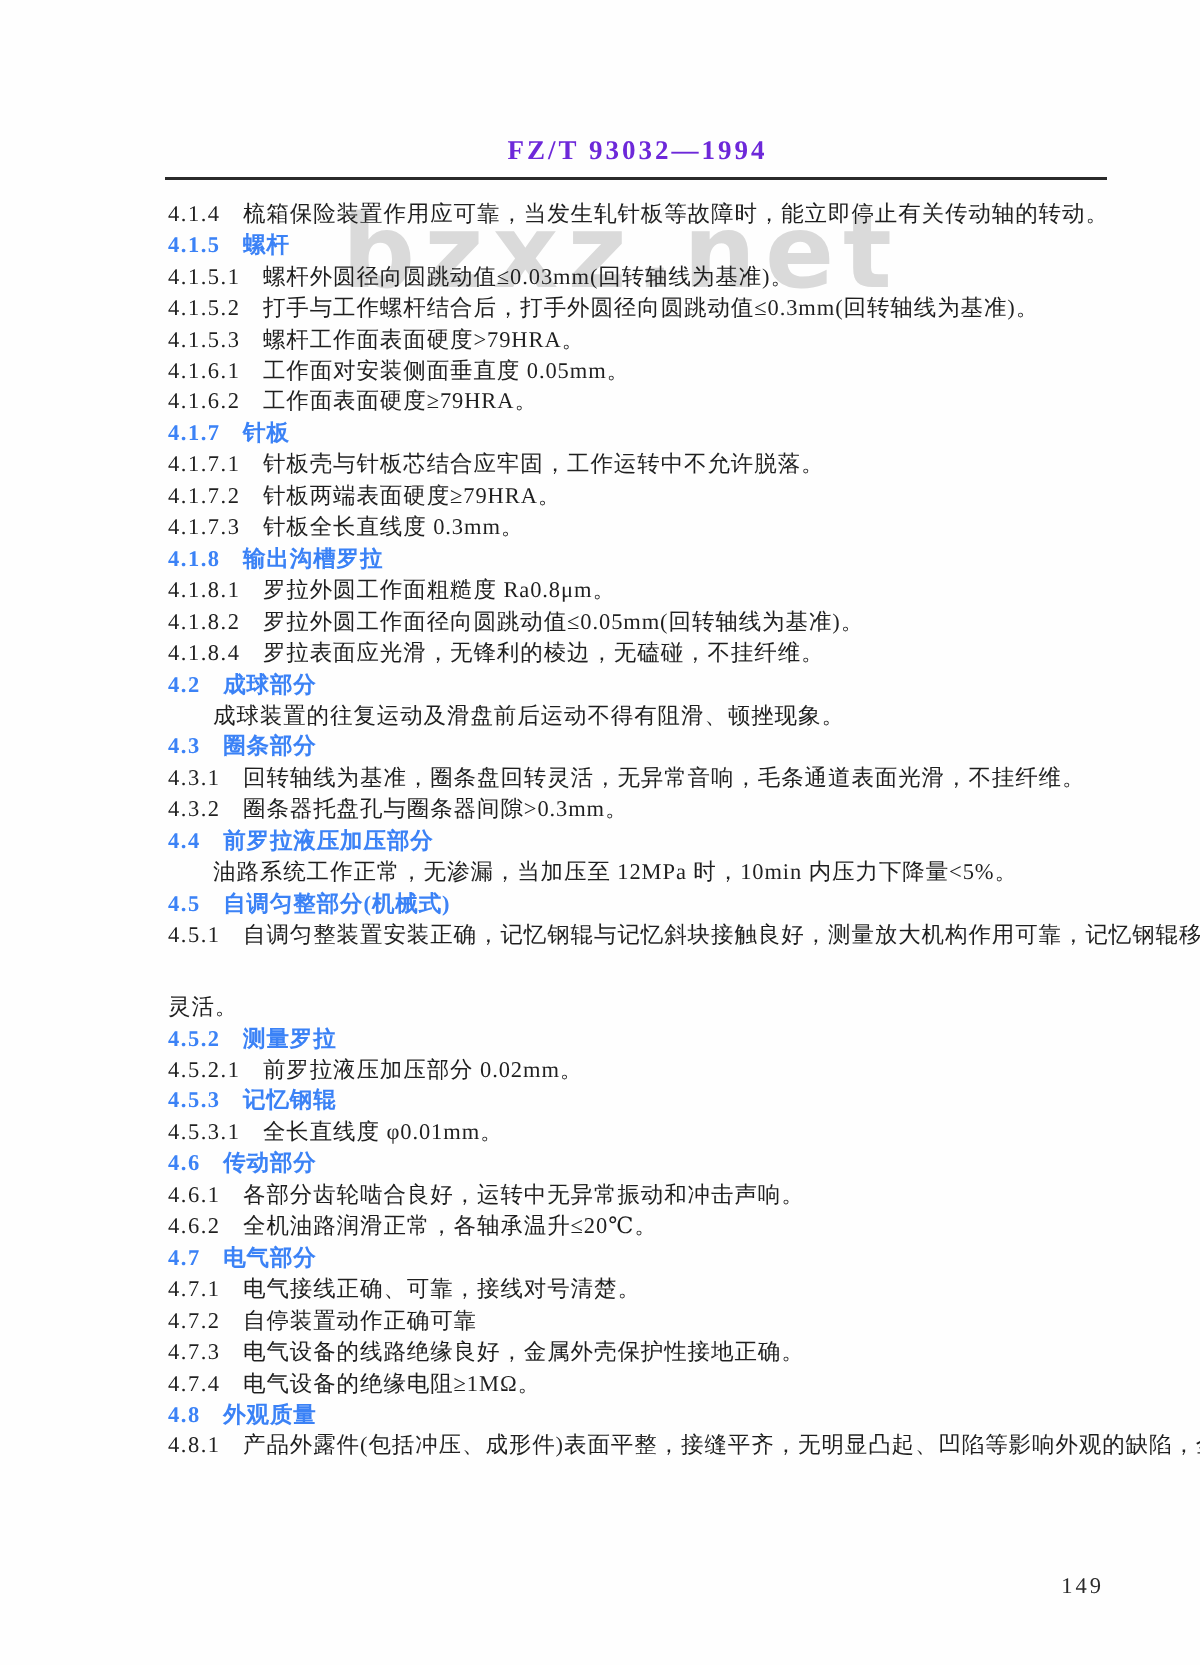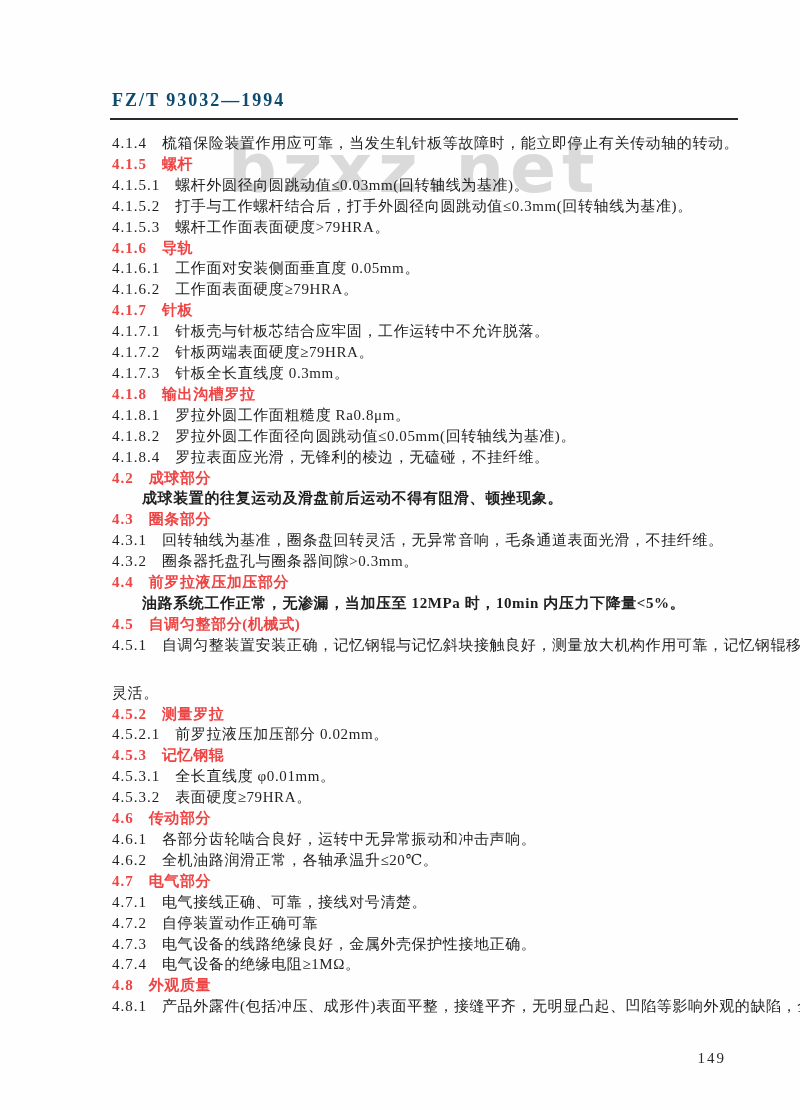--- a/index.html
+++ b/index.html
@@ -23,26 +23,26 @@
     line-height:78px;
     letter-spacing:6px;
     color:#dadada;
     z-index:0;
     user-select:none;
     margin-left:36px;
   }
   .std-number {
     position:absolute;
     top:90px; left:112px; width:626px;
-    text-align:left;
+    text-align:center;
     font-family:"Liberation Serif","DejaVu Serif",serif;
     font-weight:bold;
     font-size:18px;
     letter-spacing:2px;
-    color:#0c4a6e;
+    color:#6d28d9;
     z-index:2;
   }
   .header-rule {
     position:absolute;
     top:118px; left:110px; width:628px;
     height:2px;
     background:#2a2a2a;
     z-index:2;
   }
   .content {
@@ -56,26 +56,26 @@
     font-size:15px;
     white-space:nowrap;
     letter-spacing:0.6px;
   }
   .line .num {
     display:inline-block;
     margin-right:15px;
     letter-spacing:1px;
   }
   .line .num:empty { display:none; margin:0; }
-  .line.heading { font-weight:bold; color:#ef4444; }
-  .line.indent { padding-left:30px;font-weight:bold; }
+  .line.heading { font-weight:bold; color:#3b82f6; }
+  .line.indent { padding-left:30px; }
   .line.cont { padding-left:0;margin-top:27px; }
   .page-number {
     position:absolute;
-    top:1050px; right:74px;
+    top:1050px; right:64px;
     font-size:15px;
     letter-spacing:2px;
     color:#2a2a2a;
     z-index:2;
   }
 </style>
 </head>
 <body>
 
 <div class="page">
@@ -95,23 +95,20 @@
   </div>
       <div class="line req">
     <span class="num">4.1.5.1</span><span class="txt">螺杆外圆径向圆跳动值≤0.03mm(回转轴线为基准)。</span>
   </div>
       <div class="line req">
     <span class="num">4.1.5.2</span><span class="txt">打手与工作螺杆结合后，打手外圆径向圆跳动值≤0.3mm(回转轴线为基准)。</span>
   </div>
       <div class="line req">
     <span class="num">4.1.5.3</span><span class="txt">螺杆工作面表面硬度&gt;79HRA。</span>
   </div>
-      <div class="line heading">
-    <span class="num">4.1.6</span><span class="txt">导轨</span>
-  </div>
       <div class="line req">
     <span class="num">4.1.6.1</span><span class="txt">工作面对安装侧面垂直度 0.05mm。</span>
   </div>
       <div class="line req">
     <span class="num">4.1.6.2</span><span class="txt">工作面表面硬度≥79HRA。</span>
   </div>
       <div class="line heading">
     <span class="num">4.1.7</span><span class="txt">针板</span>
   </div>
       <div class="line req">
@@ -170,23 +167,20 @@
   </div>
       <div class="line req">
     <span class="num">4.5.2.1</span><span class="txt">前罗拉液压加压部分 0.02mm。</span>
   </div>
       <div class="line heading">
     <span class="num">4.5.3</span><span class="txt">记忆钢辊</span>
   </div>
       <div class="line req">
     <span class="num">4.5.3.1</span><span class="txt">全长直线度 φ0.01mm。</span>
   </div>
-      <div class="line req">
-    <span class="num">4.5.3.2</span><span class="txt">表面硬度≥79HRA。</span>
-  </div>
       <div class="line heading">
     <span class="num">4.6</span><span class="txt">传动部分</span>
   </div>
       <div class="line req">
     <span class="num">4.6.1</span><span class="txt">各部分齿轮啮合良好，运转中无异常振动和冲击声响。</span>
   </div>
       <div class="line req">
     <span class="num">4.6.2</span><span class="txt">全机油路润滑正常，各轴承温升≤20℃。</span>
   </div>
       <div class="line heading">

